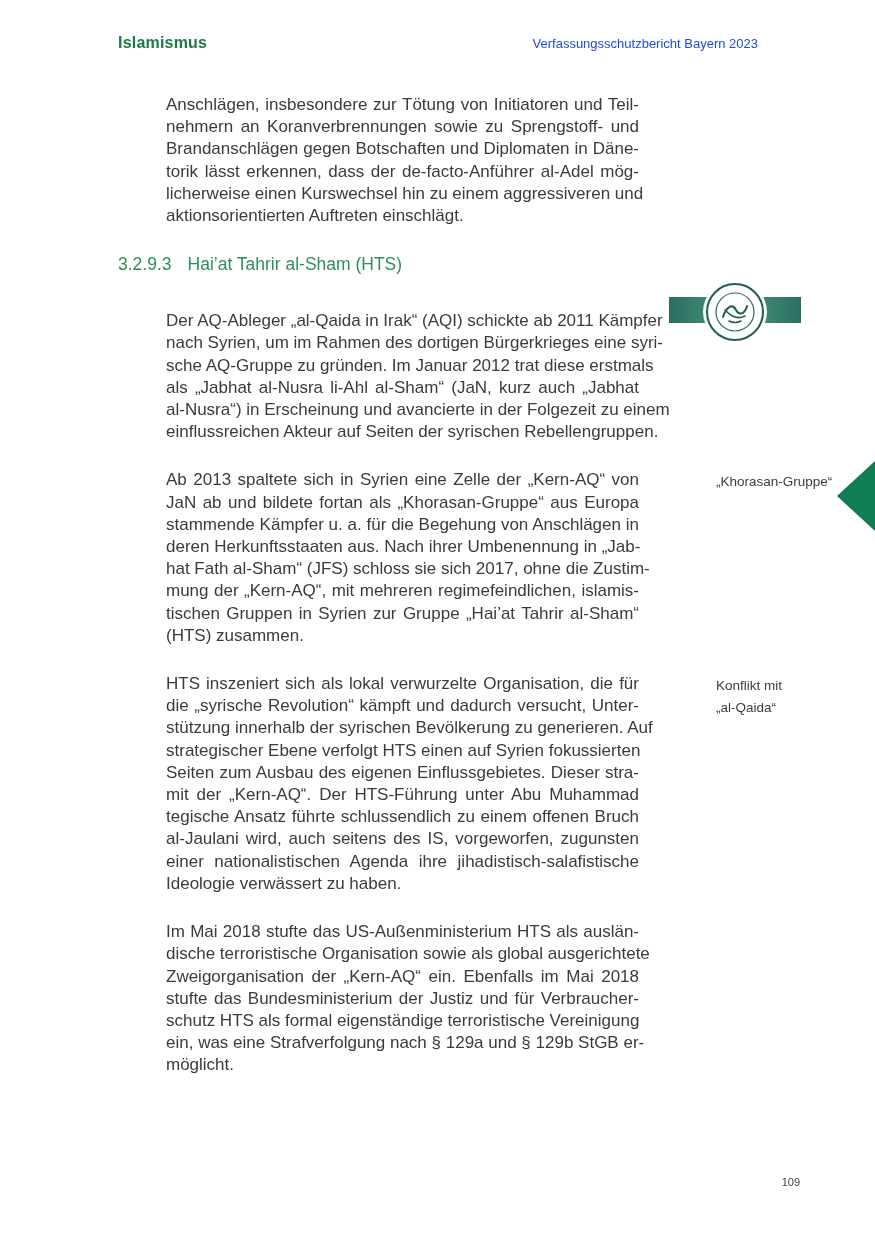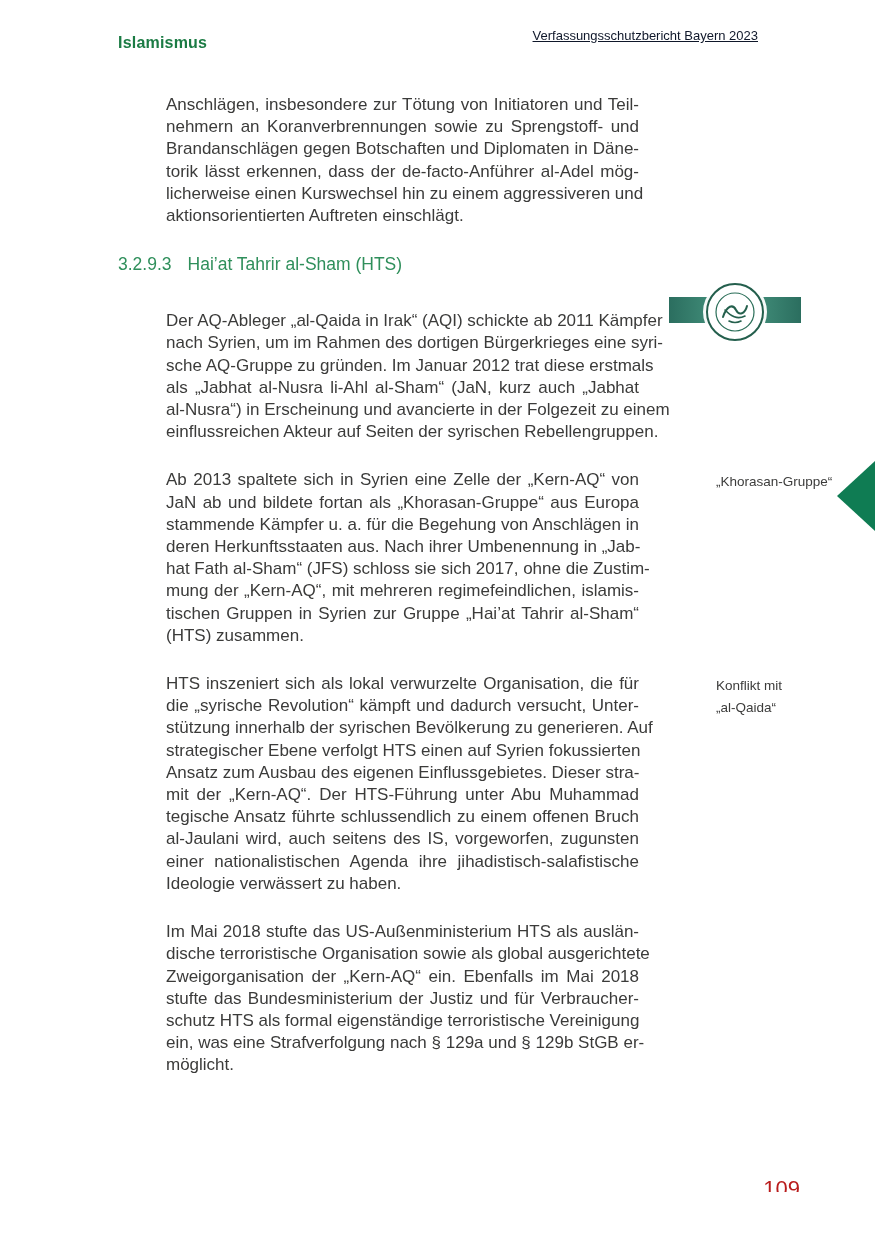--- a/index.html
+++ b/index.html
@@ -16,22 +16,22 @@
     overflow: hidden;
   }
 
   
   .header-left {
     position: absolute; left: 118px; top: 34px;
     font-size: 16px; font-weight: 700; letter-spacing: .2px;
     color: #1b7b44;
   }
   .header-right {
-    position: absolute; right: 117px; top: 28px;
-    font-size: 13px; color: #0f172a; text-decoration: underline;
+    position: absolute; right: 117px; top: 36px;
+    font-size: 13px; color: #1d4ed8;
   }
 
   
   .text-column {
     position: absolute; left: 118px; top: 94px; width: 521px;
     font-size: 17px; line-height: 22.2px; color: #3b3b3a;
   }
   .para { position: relative; margin-bottom: 26px; }
   .para .line {
     white-space: nowrap;
@@ -76,21 +76,21 @@
   .edge-marker {
     position: absolute; right: 0; top: 461px;
     width: 38px; height: 70px;
     background: #0f7c53;
     clip-path: polygon(100% 0, 100% 100%, 0 50%);
   }
 
   
   .page-number {
     position: absolute; right: 75px; top: 1176px;
-    font-size: 22px; color: #b91c1c;
+    font-size: 11px; color: #404040;
   }
 </style>
 </head>
 <body>
 
 <div class="page">
 
   <header>
     <div class="header-left">Islamismus</div>
     <div class="header-right">Verfassungsschutzbericht Bayern 2023</div>
@@ -135,21 +135,21 @@
         <div class="line">„Khorasan-Gruppe“</div>
       </div>
     </div>
 
     <div class="para">
       <div>
           <div class="line">HTS inszeniert sich als lokal verwurzelte Organisation, die für</div>
           <div class="line">die „syrische Revolution“ kämpft und dadurch versucht, Unter-</div>
           <div class="line">stützung innerhalb der syrischen Bevölkerung zu generieren. Auf</div>
           <div class="line">strategischer Ebene verfolgt HTS einen auf Syrien fokussierten</div>
-          <div class="line">Ansatz zum Ausbau des eigenen Einflussgebietes. Dieser stra-</div>
+          <div class="line">Seiten zum Ausbau des eigenen Einflussgebietes. Dieser stra-</div>
           <div class="line">mit der „Kern-AQ“. Der HTS-Führung unter Abu Muhammad</div>
           <div class="line">tegische Ansatz führte schlussendlich zu einem offenen Bruch</div>
           <div class="line">al-Jaulani wird, auch seitens des IS, vorgeworfen, zugunsten</div>
           <div class="line">einer nationalistischen Agenda ihre jihadistisch-salafistische</div>
           <div class="line last">Ideologie verwässert zu haben.</div>
         </div>
       <div class="margin-note">
           <div class="line">Konflikt mit</div>
           <div class="line last">„al-Qaida“</div>
         </div>

